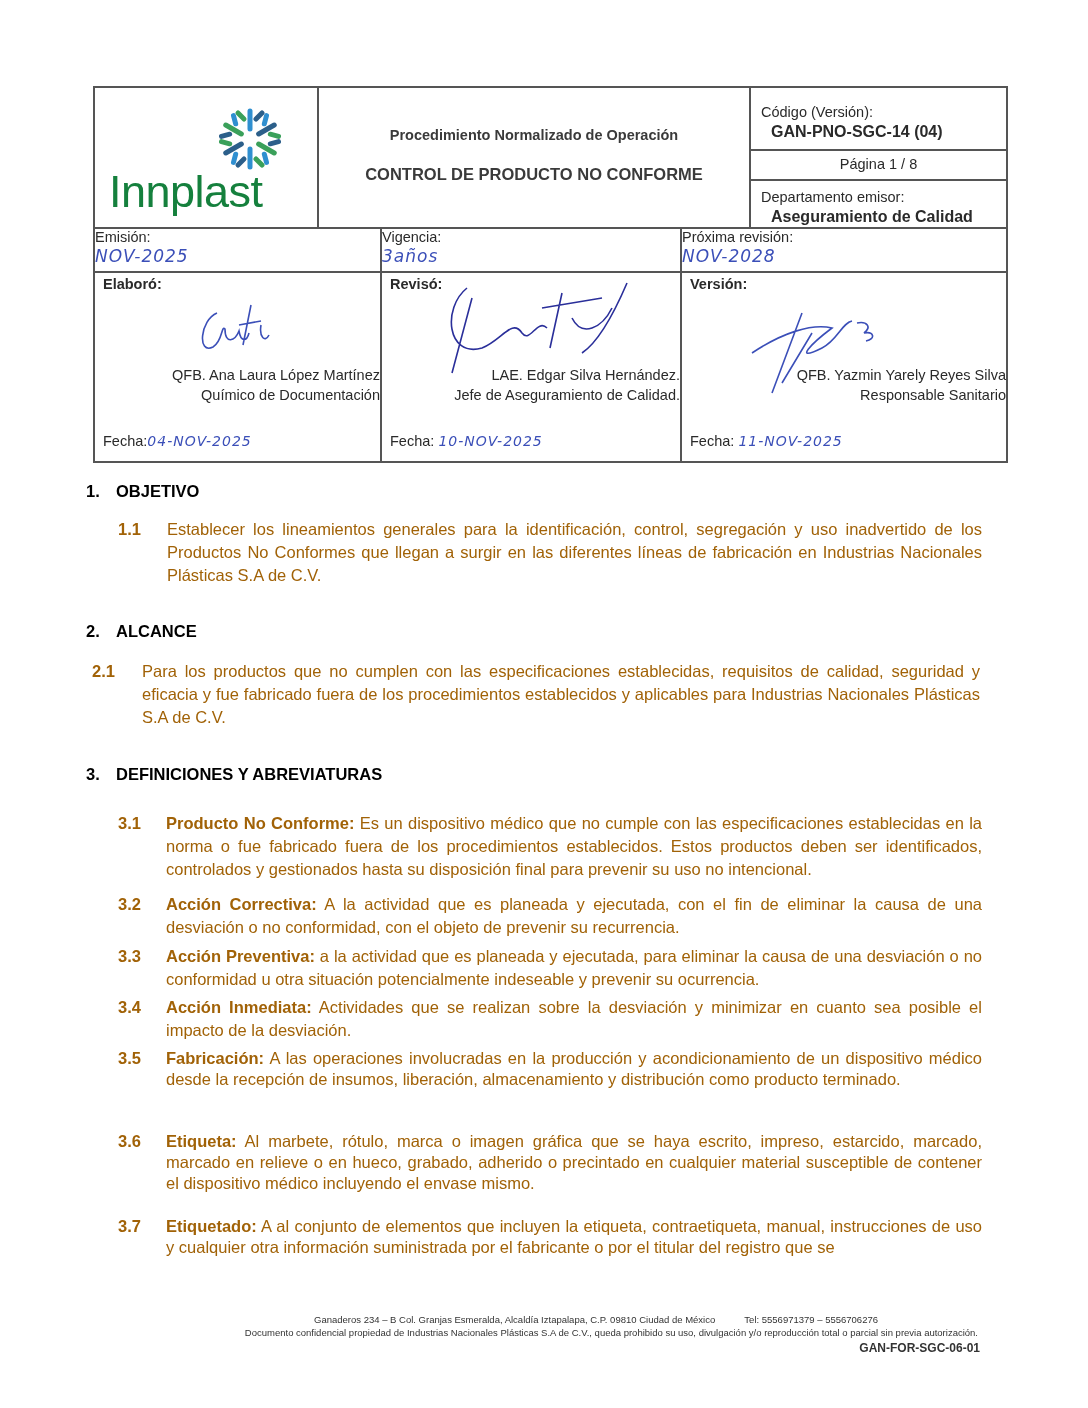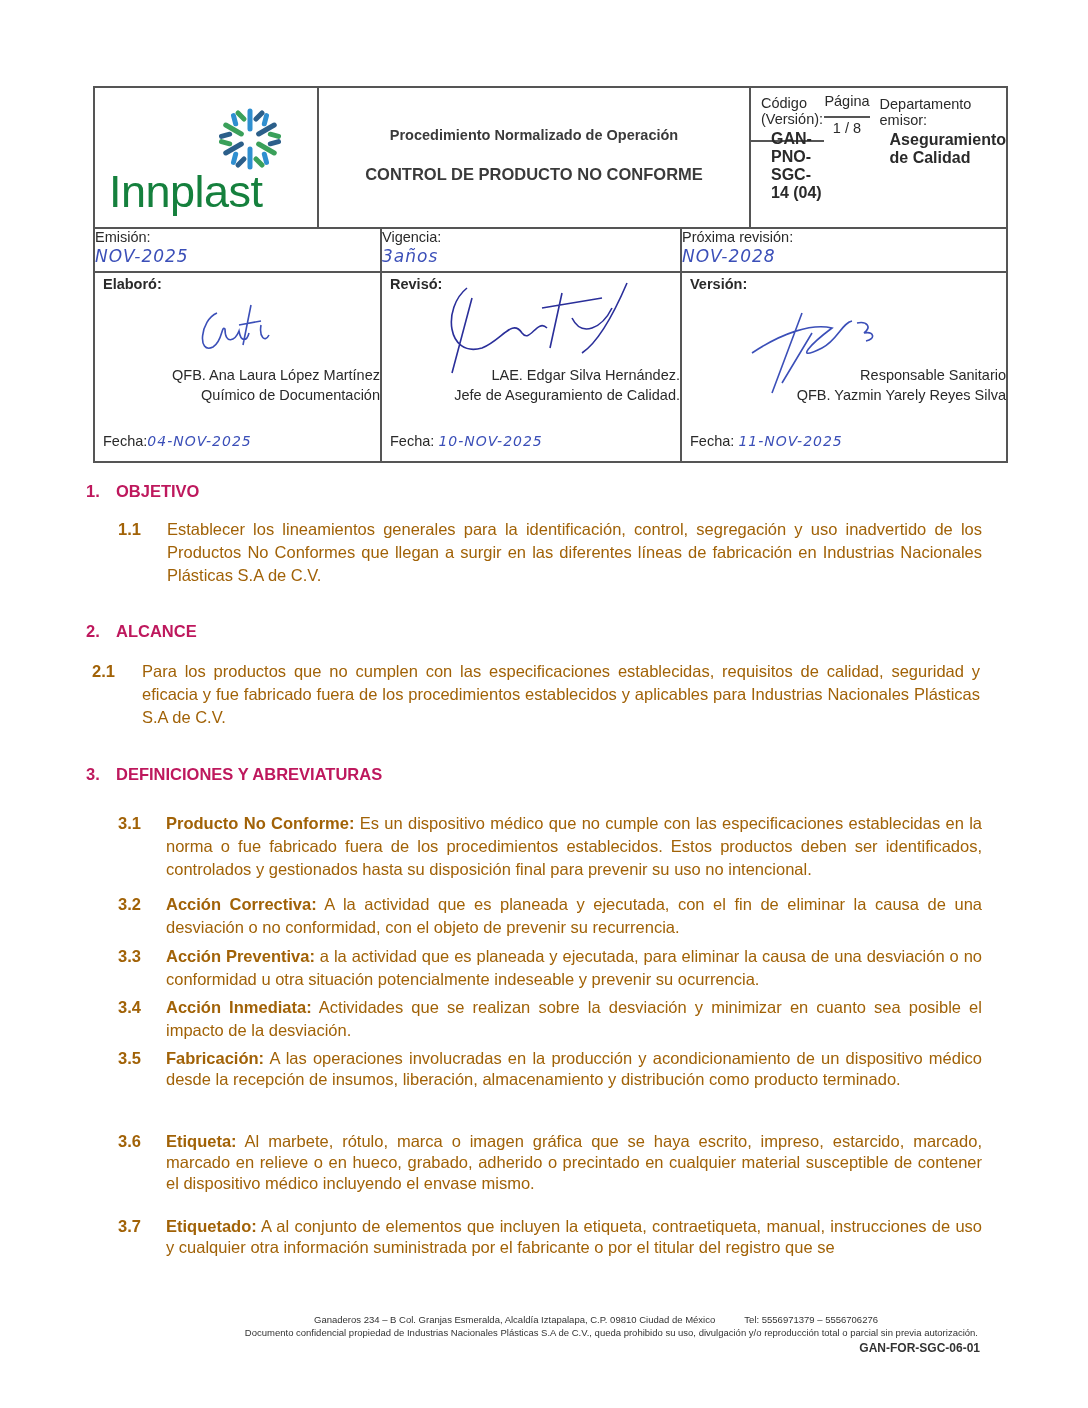--- a/index.html
+++ b/index.html
@@ -4,21 +4,21 @@
 <style>
   html, body { margin: 0; padding: 0; background: #ffffff; }
   body { width: 1088px; height: 1408px; position: relative; overflow: hidden;
          font-family: "Liberation Sans", sans-serif; color: #2a2a2a; }
 
   
   .hdr { position: absolute; left: 93px; top: 86px; width: 915px; border: 2px solid #555; box-sizing: border-box; }
   .row1 { display: flex; height: 139px; border-bottom: 2px solid #555; }
   .logo-cell { width: 222px; border-right: 2px solid #555; position: relative; }
   .title-cell { width: 430px; border-right: 2px solid #555; text-align: center; }
-  .meta-cell { flex: 1; display: flex; flex-direction: row; }
+  .meta-cell { flex: 1; display: flex; flex-direction: column; margin-top: 9px; }
   .meta-code { height: 54px; border-bottom: 2px solid #555; padding: 7px 0 0 10px; box-sizing: border-box; font-size: 14.5px; }
   .meta-code .v { font-weight: bold; font-size: 16px; margin: 3px 0 0 10px; }
   .meta-page { height: 28px; border-bottom: 2px solid #555; text-align: center; font-size: 14.5px; line-height: 27px; }
   .meta-dept { flex: 1; padding: 8px 0 0 10px; box-sizing: border-box; font-size: 14.5px; }
   .meta-dept .v { font-weight: bold; font-size: 16px; margin: 3px 0 0 10px; }
 
   .proc-type { margin-top: 39px; font-size: 14.5px; font-weight: bold; color: #3a3a3a; }
   .doc-title { margin-top: 22px; font-size: 16.5px; font-weight: bold; color: #3a3a3a; }
 
   .logo-word { position: absolute; left: 14px; top: 78px; font-size: 45px; color: #15803d; font-weight: normal; letter-spacing: -0.5px; }
@@ -33,21 +33,21 @@
 
   .row3 { display: flex; height: 188px; }
   .row3 > div { position: relative; box-sizing: border-box; }
   .sig-label { position: absolute; left: 8px; top: 3px; font-weight: bold; font-size: 14.5px; }
   .sig-name { position: absolute; left: 0; right: 0; top: 92px; text-align: right; font-size: 14.5px; line-height: 20px; }
   .sig-date { position: absolute; left: 8px; top: 160px; font-size: 14.5px; }
   .sig-date .hand { font-size: 14px; display: inline; }
   .sig-svg { position: absolute; }
 
   
-  .sec { position: absolute; left: 86px; font-weight: bold; font-size: 16.5px; color: #be185d; }
+  .sec { position: absolute; left: 86px; font-weight: bold; font-size: 16.5px; color: #000000; }
   .sec .n { display: inline-block; width: 30px; }
   .item { position: absolute; font-size: 16.5px; line-height: 23px; color: #a16207; text-align: justify; }
   .item .num { position: absolute; left: 0; top: 0; font-weight: bold; }
   .item .txt { display: block; }
   .item b { font-weight: bold; }
 
   
   .foot { position: absolute; left: 0; width: 980px; text-align: right; font-size: 9.5px; color: #333; }
 </style>
 </head>
@@ -148,22 +148,22 @@
         <div>Jefe de Aseguramiento de Calidad.</div>
       </div>
       <div class="sig-date"><span>Fecha:</span> <span class="hand">10-NOV-2025</span></div>
     </div>
     <div class="c3">
       <div class="sig-label">Versión:</div>
       <svg class="sig-svg" style="left:60px;top:20px;width:160px;height:110px" viewBox="0 0 160 110">
         <path d="M10 60 C40 40 70 30 90 35 C70 50 50 70 80 55 C95 48 100 30 110 28 M115 30 C125 28 130 34 122 40 C132 38 134 46 124 48 M60 20 L30 100 M70 40 L40 90" stroke="#3b4fb8" stroke-width="1.6" fill="none"></path>
       </svg>
       <div class="sig-name">
+        <div>QFB. Yazmin Yarely Reyes Silva</div>
         <div>Responsable Sanitario</div>
-        <div>QFB. Yazmin Yarely Reyes Silva</div>
       </div>
       <div class="sig-date"><span>Fecha:</span> <span class="hand">11-NOV-2025</span></div>
     </div>
   </div>
 </div>
 
 <div class="sec" style="top:482px"><span class="n">1.</span><span>OBJETIVO</span></div>
 <div class="item" style="left:118px;top:518px;width:864px">
   <span class="num">1.1</span>
   <span class="txt" style="margin-left:49px">Establecer los lineamientos generales para la identificación, control, segregación y uso inadvertido de los Productos No Conformes que llegan a surgir en las diferentes líneas de fabricación en Industrias Nacionales Plásticas S.A de C.V.</span>

